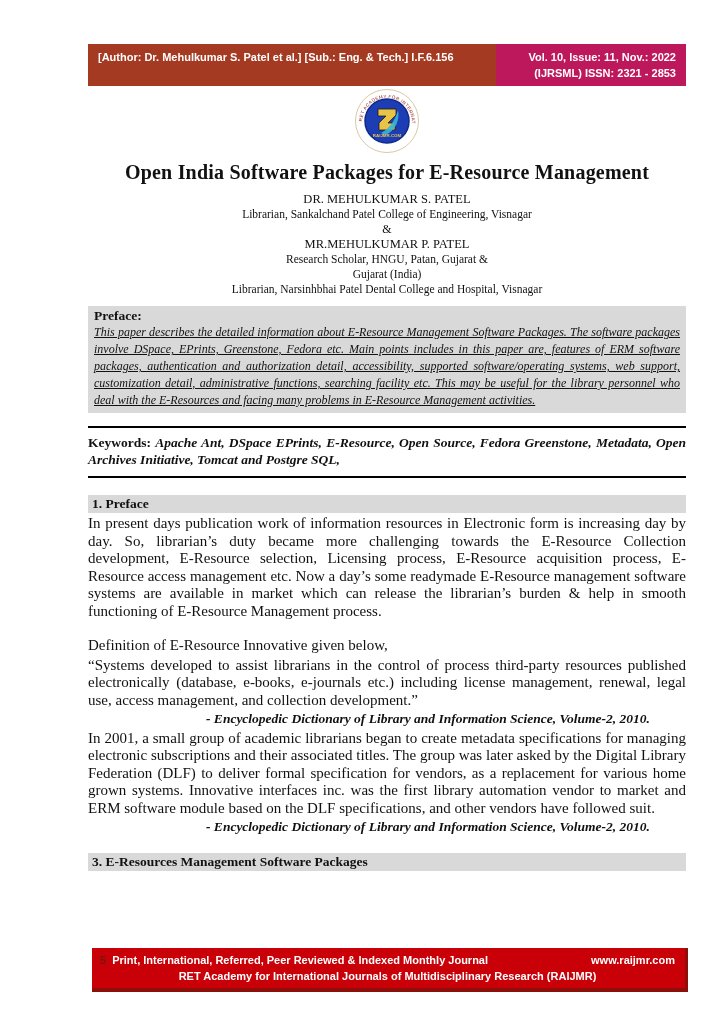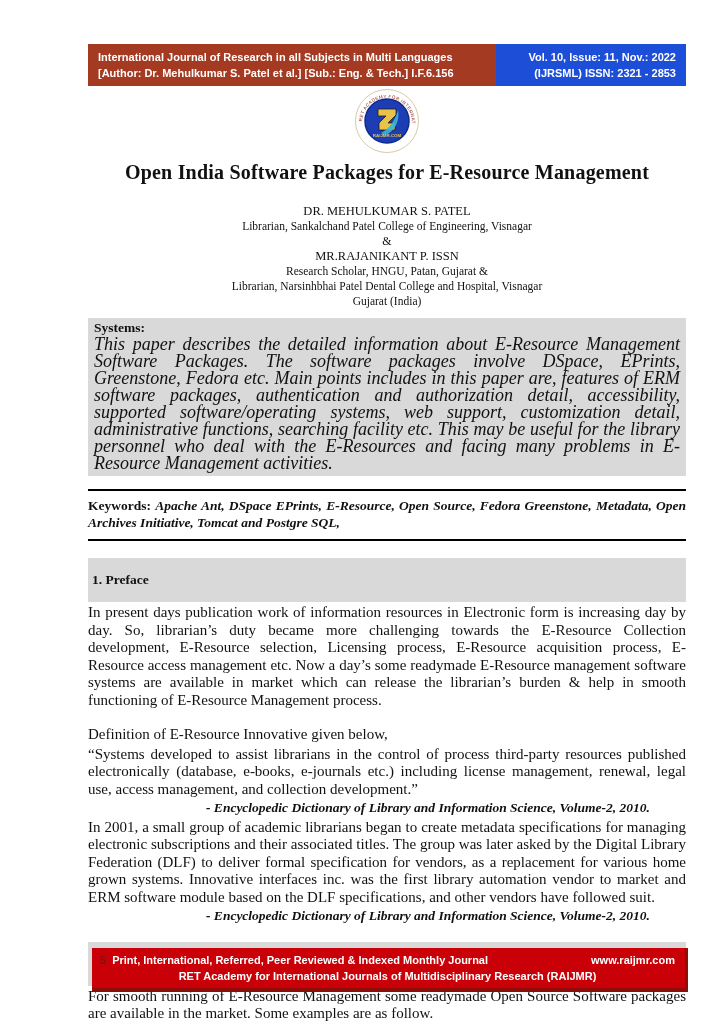--- a/index.html
+++ b/index.html
@@ -18,68 +18,68 @@
   }
 
   
   .header-bar { display: flex; width: 100%; font-family: "Liberation Sans", sans-serif; }
   .header-left {
     background: #a33a21; color: #fff;
     width: 408px; padding: 5px 10px;
     font-size: 11px; font-weight: bold; line-height: 16px;
   }
   .header-right {
-    background: #1d4ed8; color: #fff;
+    background: #be185d; color: #fff;
     width: 190px; padding: 5px 10px;
     font-size: 11px; font-weight: bold; line-height: 16px;
     text-align: right;
   }
 
   
   .logo-wrap { text-align: center; margin-top: 3px; height: 66px; }
 
   
   .paper-title {
     text-align: center; font-weight: bold; font-size: 20px;
     margin-top: 6px; letter-spacing: 0.2px;
   }
-  .authors { text-align: center; margin-top: 20px; line-height: 15px; }
+  .authors { text-align: center; margin-top: 8px; line-height: 15px; }
   .author-name { font-size: 12.5px; }
   .author-aff  { font-size: 11.5px; }
   .author-sep  { font-size: 12px; }
 
   
   .abstract-block {
     background: #d9d9d9;
     margin-top: 9px;
     padding: 2px 6px 4px 6px;
   }
   .abstract-label { font-weight: bold; font-size: 13.5px; }
   .abstract-text {
-    font-style: italic; font-size: 18px;
-    text-align: justify; line-height: 17px;
+    font-style: italic; font-size: 12px;
+    text-align: justify; line-height: 17px; text-decoration: underline;
   }
 
   
   .keywords-block {
     margin-top: 13px;
     border-top: 2px solid #000000;
     border-bottom: 2px solid #000;
     padding: 6px 0 8px 0;
     font-size: 13.5px; line-height: 17px; text-align: justify;
   }
   .keywords-label { font-weight: bold; }
   .keywords-text { font-weight: bold; font-style: italic; }
 
   
   .section { margin-top: 17px; }
   .section-heading {
     background: #d9d9d9;
     font-weight: bold; font-size: 13.5px;
-    padding: 14px 4px; line-height: 16px;
+    padding: 1px 4px; line-height: 16px;
   }
   .section-body {
     font-size: 15px; line-height: 17.5px;
     text-align: justify; margin-top: 2px;
   }
   .quote-attr {
     font-size: 13.5px; line-height: 17.5px;
     font-weight: bold; font-style: italic;
     padding-left: 118px; margin-top: 1px;
   }
@@ -105,21 +105,20 @@
   .footer-line2 { text-align: center; }
   .footer-link { color: #fff; text-decoration: none; text-align: center; }
 </style>
 </head>
 <body>
 
 <div class="content">
 
   <div class="header-bar">
     <div class="header-left">
-      <div>International Journal of Research in all Subjects in Multi Languages</div>
       <div>[Author: Dr. Mehulkumar S. Patel et al.] [Sub.: Eng. &amp; Tech.] I.F.6.156</div>
     </div>
     <div class="header-right">
       <div>Vol. 10, Issue: 11, Nov.: 2022</div>
       <div>(IJRSML) ISSN: 2321 - 2853</div>
     </div>
   </div>
 
   <div class="logo-wrap">
     <svg width="64" height="64" viewBox="0 0 64 64">
@@ -140,28 +139,28 @@
       <text x="32" y="47.5" font-size="4.4" fill="#e8c34a" text-anchor="middle" font-family="Liberation Sans, sans-serif" font-weight="bold">RAIJMR.COM</text>
     </svg>
   </div>
 
   <h1 class="paper-title">Open India Software Packages for E-Resource Management</h1>
 
   <div class="authors">
     <div class="author-name">DR. MEHULKUMAR S. PATEL</div>
     <div class="author-aff">Librarian, Sankalchand Patel College of Engineering, Visnagar</div>
     <div class="author-sep">&amp;</div>
-    <div class="author-name">MR.RAJANIKANT P. ISSN</div>
+    <div class="author-name">MR.MEHULKUMAR P. PATEL</div>
     <div class="author-aff">Research Scholar, HNGU, Patan, Gujarat &amp;</div>
+    <div class="author-aff">Gujarat (India)</div>
     <div class="author-aff">Librarian, Narsinhbhai Patel Dental College and Hospital, Visnagar</div>
-    <div class="author-aff">Gujarat (India)</div>
   </div>
 
   <div class="abstract-block">
-    <div class="abstract-label">Systems:</div>
+    <div class="abstract-label">Preface:</div>
     <div class="abstract-text">This paper describes the detailed information about E-Resource Management Software Packages. The software packages involve DSpace, EPrints, Greenstone, Fedora etc. Main points includes in this paper are, features of ERM software packages, authentication and authorization detail, accessibility, supported software/operating systems, web support, customization detail, administrative functions, searching facility etc. This may be useful for the library personnel who deal with the E-Resources and facing many problems in E-Resource Management activities.</div>
   </div>
 
   <div class="keywords-block">
     <span class="keywords-label">Keywords:</span>
     <span class="keywords-text">Apache Ant, DSpace EPrints, E-Resource, Open Source, Fedora Greenstone, Metadata, Open Archives Initiative, Tomcat and Postgre SQL,</span>
   </div>
 
   <div class="section">
     <div class="section-heading">1. Preface</div>
@@ -171,21 +170,20 @@
   <div class="section">
     <div class="section-body">Definition of E-Resource Innovative given below,</div>
     <div class="section-body">“Systems developed to assist librarians in the control of process third-party resources published electronically (database, e-books, e-journals etc.) including license management, renewal, legal use, access management, and collection development.”</div>
     <div class="quote-attr">- Encyclopedic Dictionary of Library and Information Science, Volume-2, 2010.</div>
     <div class="section-body para-gap">In 2001, a small group of academic librarians began to create metadata specifications for managing electronic subscriptions and their associated titles. The group was later asked by the Digital Library Federation (DLF) to deliver formal specification for vendors, as a replacement for various home grown systems. Innovative interfaces inc. was the first library automation vendor to market and ERM software module based on the DLF specifications, and other vendors have followed suit.</div>
     <div class="quote-attr">- Encyclopedic Dictionary of Library and Information Science, Volume-2, 2010.</div>
   </div>
 
   <div class="section">
     <div class="section-heading">3. E-Resources Management Software Packages</div>
-    <div class="section-body">For smooth running of E-Resource Management some readymade Open Source Software packages are available in the market. Some examples are as follow.</div>
   </div>
 
 </div>
 
 <div class="footer-bar">
   <div class="footer-line1">
     <span class="footer-page-num">5</span>
     <span class="footer-line1-left">Print, International, Referred, Peer Reviewed &amp; Indexed Monthly Journal</span>
     <a href="#" class="footer-link footer-line1-right">www.raijmr.com</a>
   </div>

